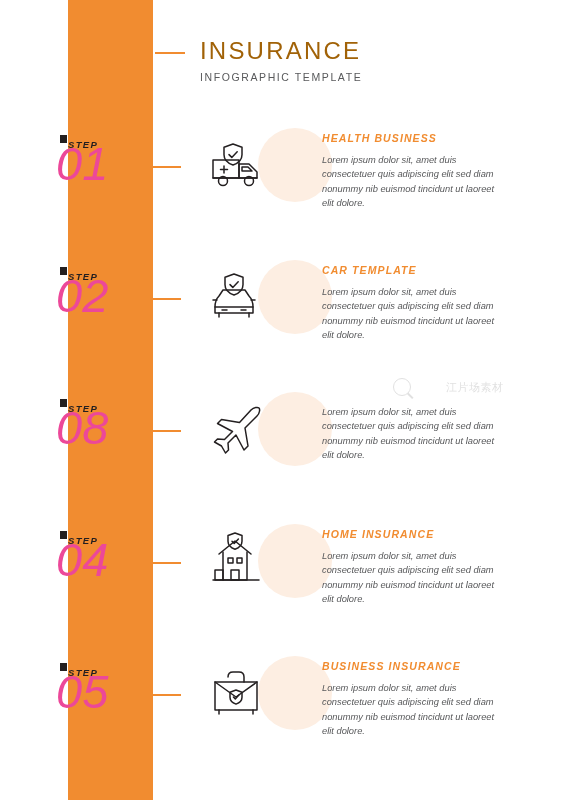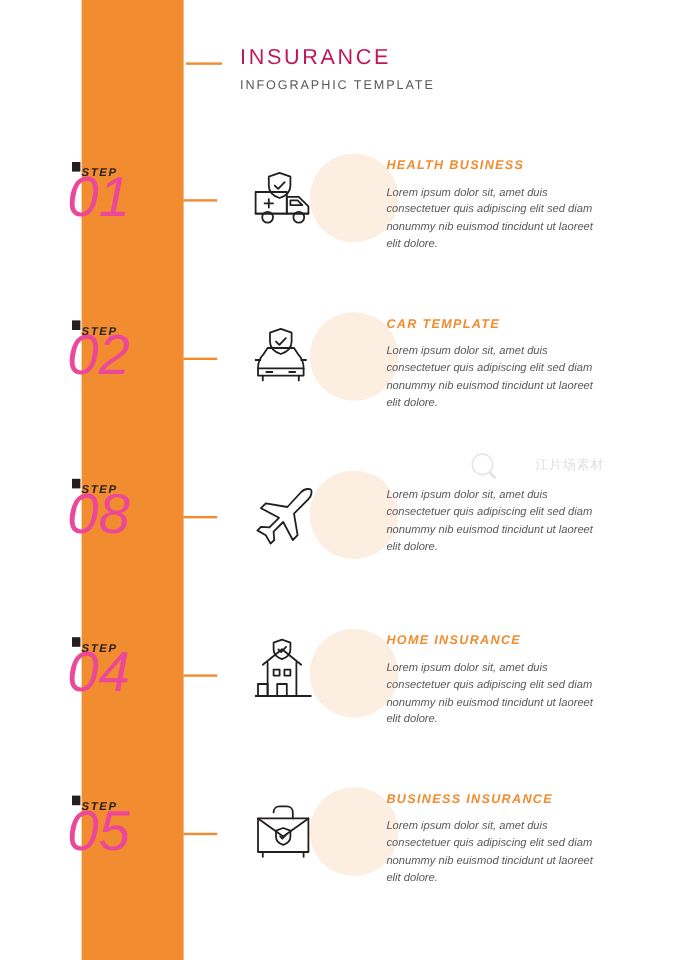--- a/index.html
+++ b/index.html
@@ -25,23 +25,23 @@
     background: #f18c30;
   }
 
   
   .title-wrap {
     position: absolute;
     left: 200px;
     top: 38px;
   }
   .title {
-    font-size: 18px;
+    font-size: 24px;
     letter-spacing: 2.2px;
-    color: #be185d;
+    color: #a16207;
     font-weight: normal;
     line-height: 1.1;
   }
   .subtitle {
     margin-top: 7px;
     font-size: 10.5px;
     letter-spacing: 1.6px;
     color: #58595b;
   }
   .title-dash {

